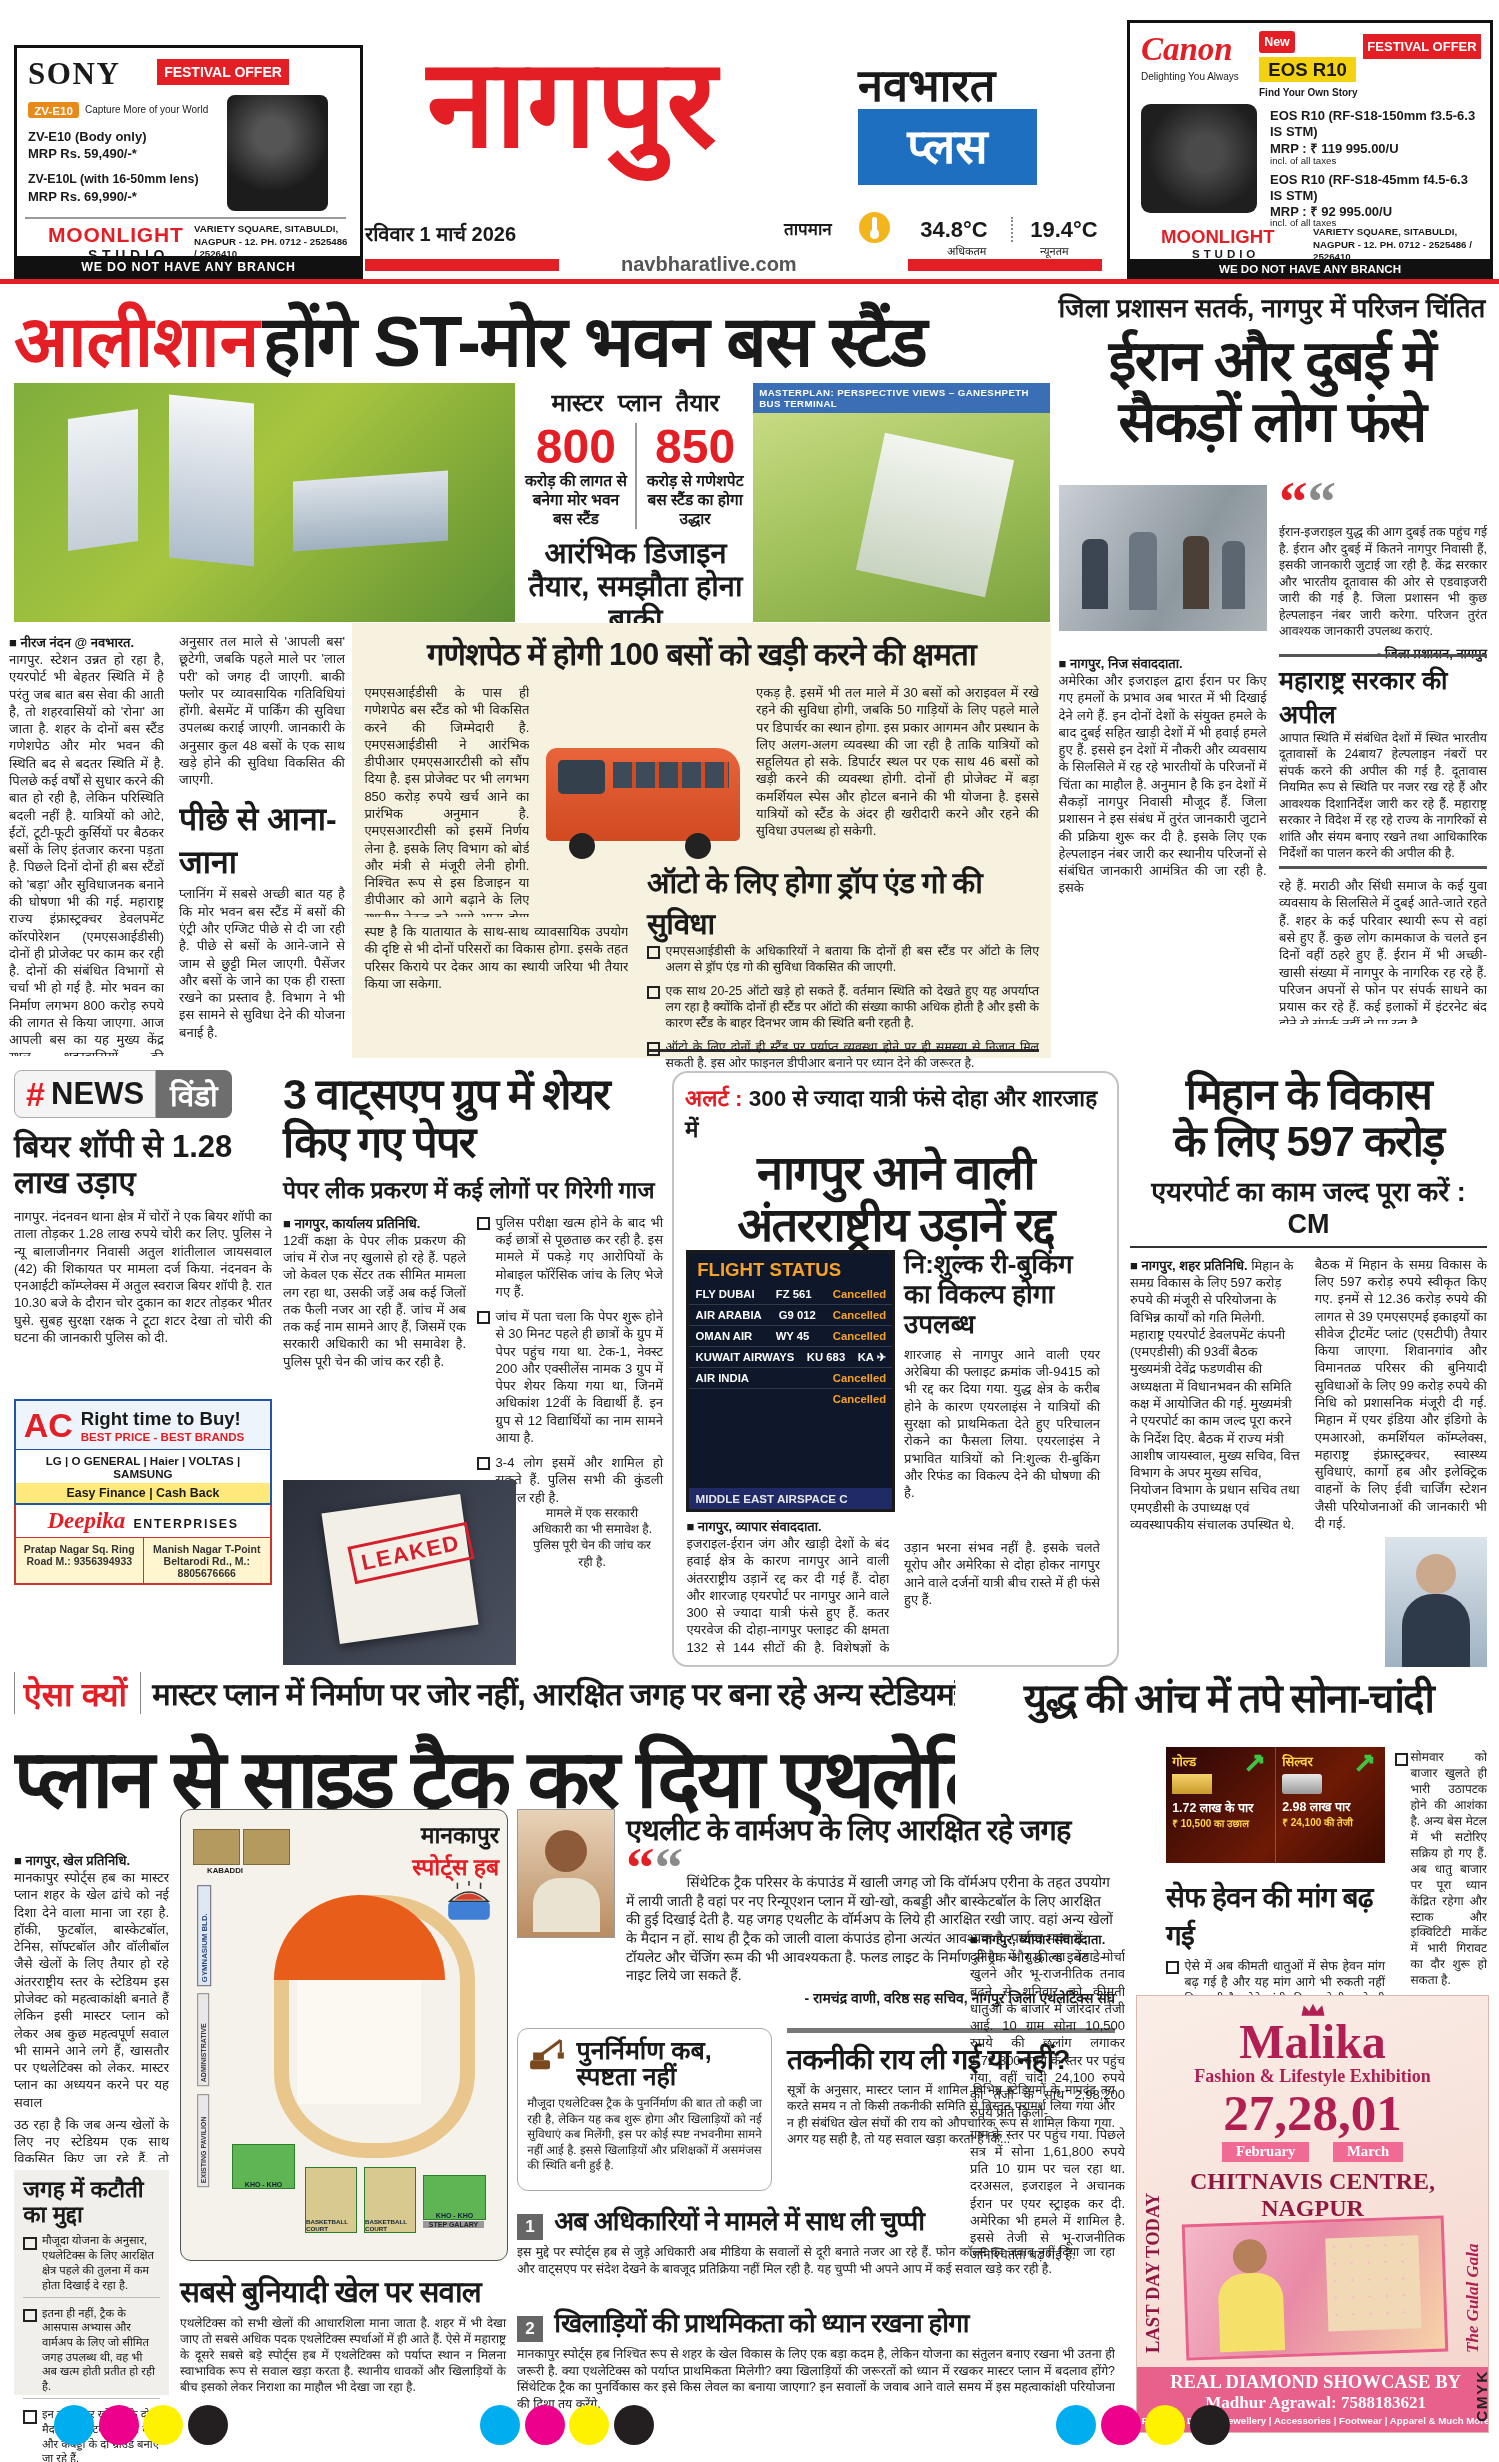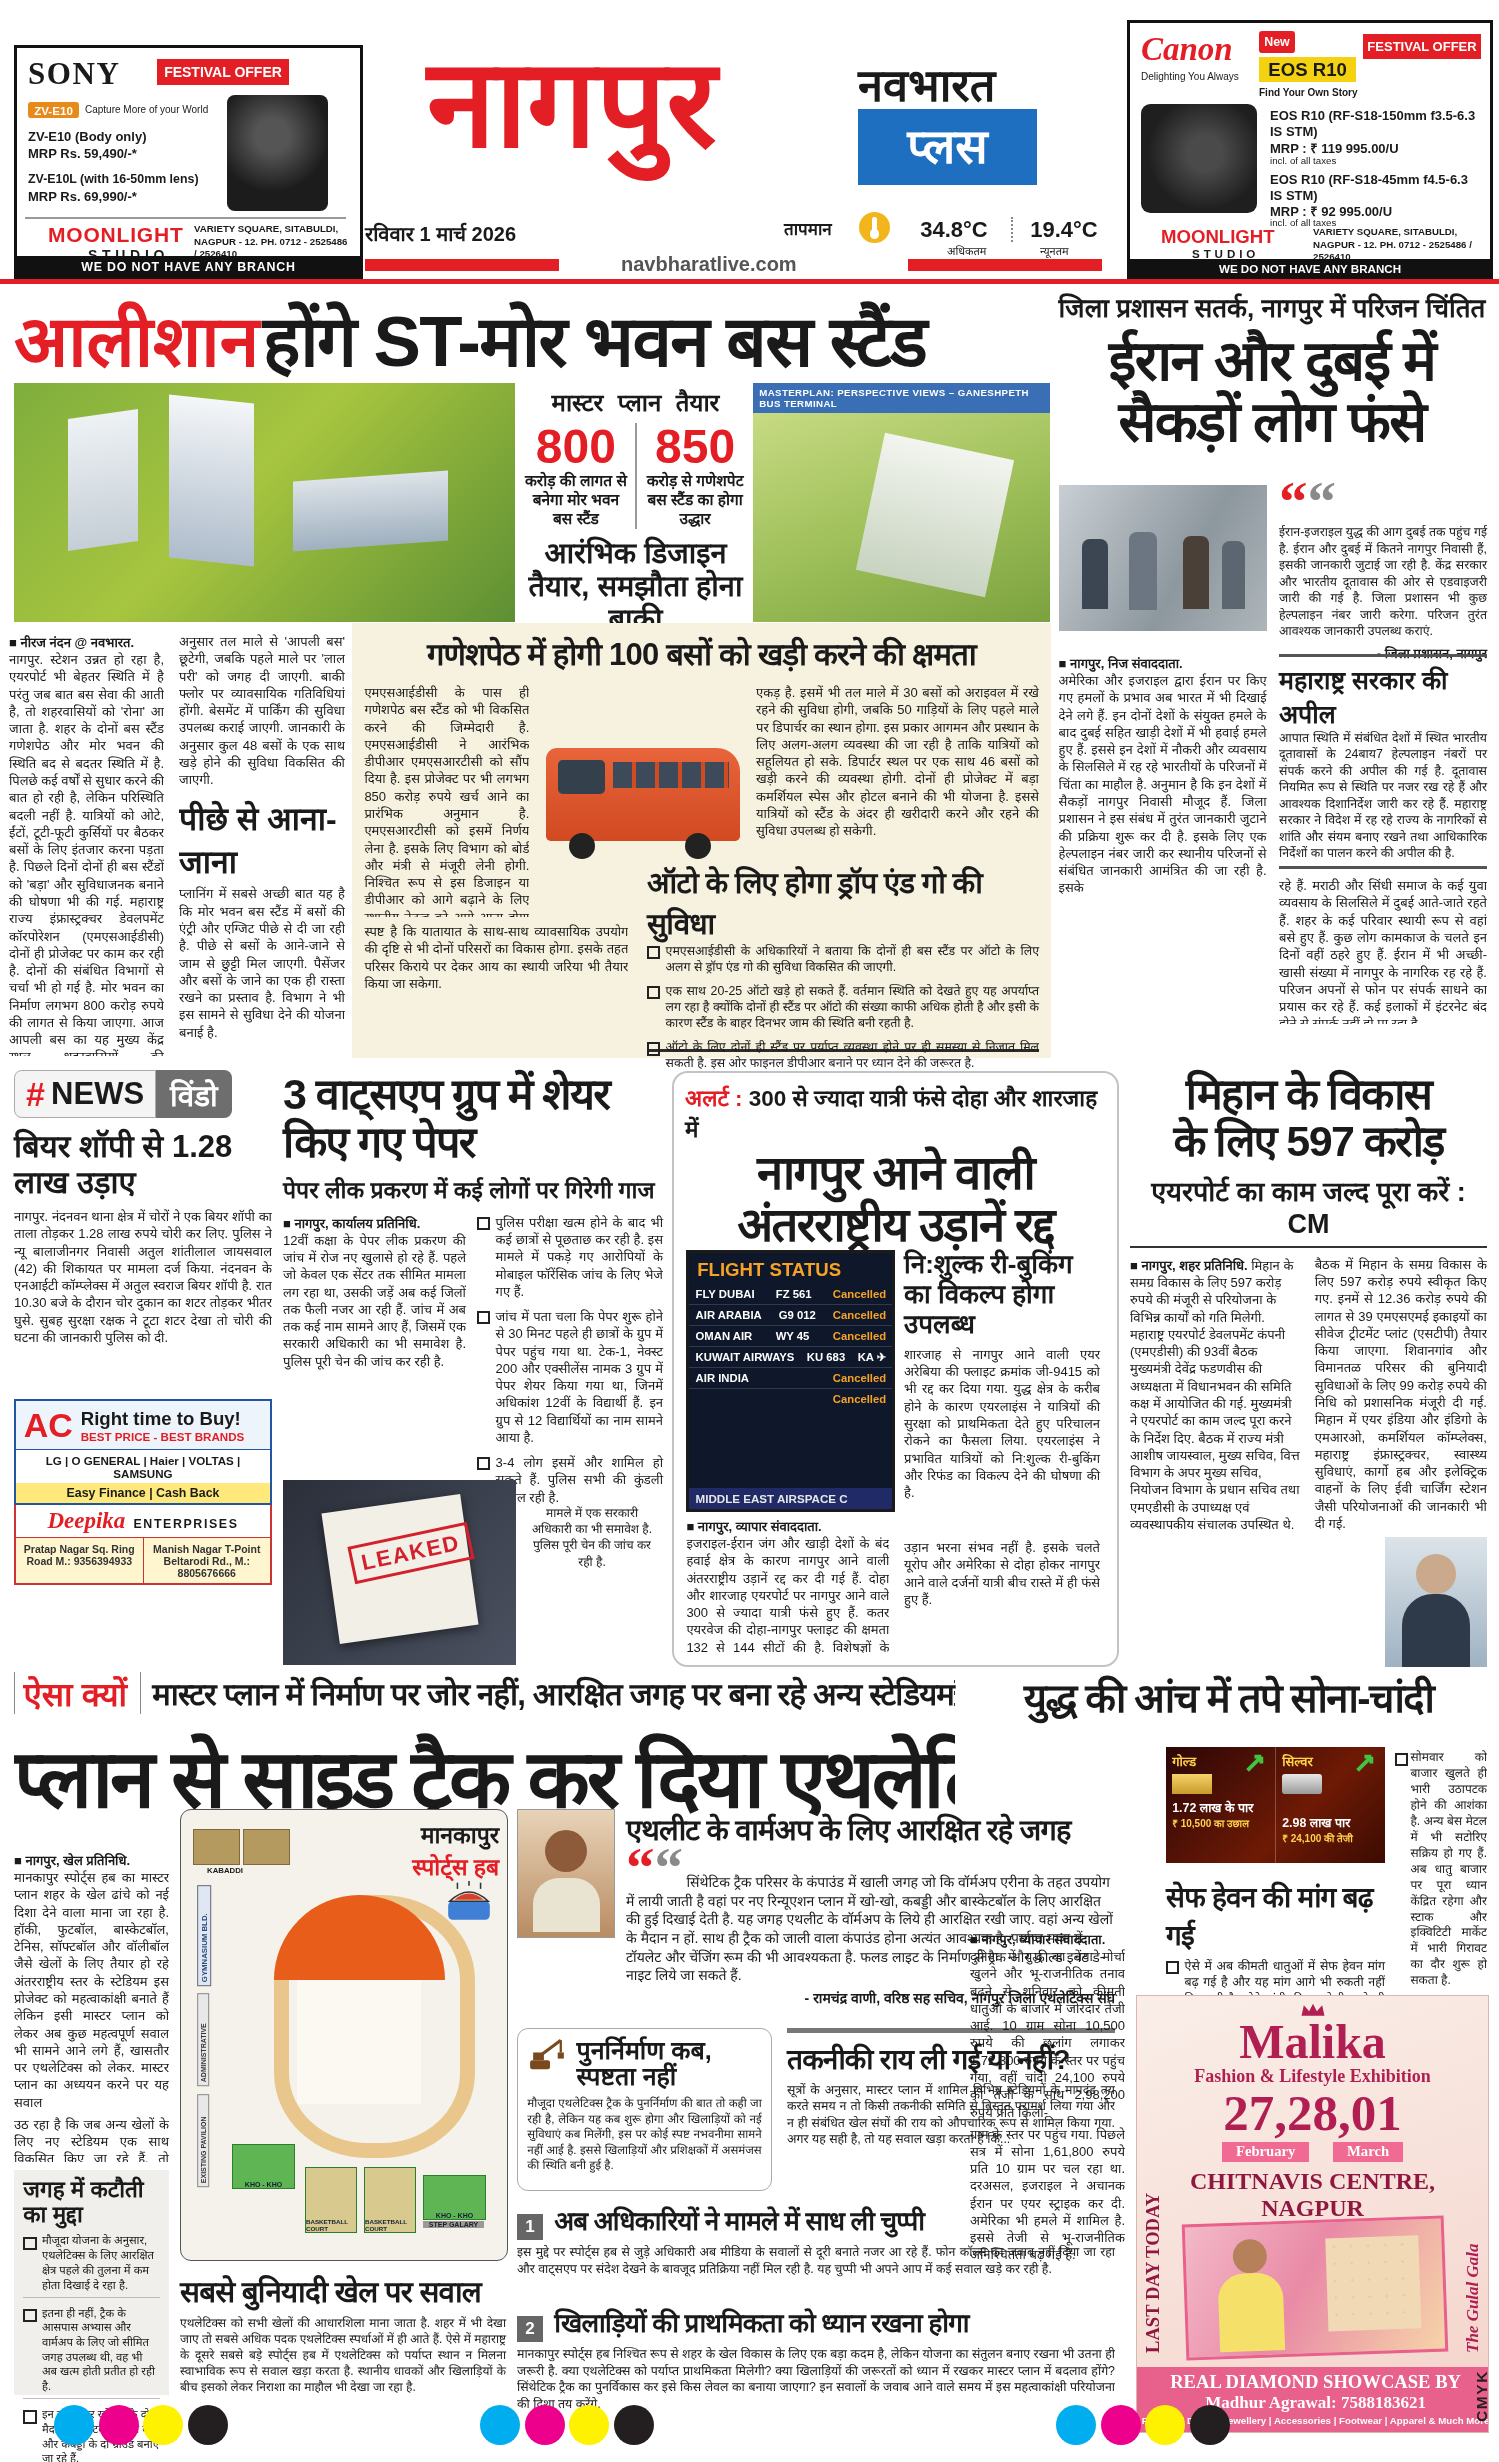--- a/index.html
+++ b/index.html
@@ -434,21 +434,21 @@
         <div style="width:40px;height:20px;background:linear-gradient(#f5d36a,#c89a2a);margin-top:4.7px;"></div>
         <div class="b" style="font-size:12.4px;margin-top:4.7px;">1.72 लाख के पार</div>
         <div class="b" style="font-size:10px;color:#ffd24a;">₹ 10,500 का उछाल</div>
       </div>
       <div style="flex:1;padding:4.7px 6.2px;color:#fff;">
         <span class="b" style="color:#ffd24a;font-size:13px;">सिल्वर</span>
         <svg width="23" height="20" viewBox="0 0 30 26" style="float:right;">
             <path d="M2 24 L20 6 M20 6 h-9 M20 6 v9" stroke="#3fc541" stroke-width="5" fill="none"></path>
           </svg>
         <div style="width:40px;height:20px;background:linear-gradient(#e8e8e8,#9a9a9a);margin-top:4.7px;border-radius:3.1px;"></div>
-        <div class="b" style="font-size:12.4px;margin-top:20px;">2.98 लाख पार</div>
+        <div class="b" style="font-size:12.4px;margin-top:4px;">2.98 लाख पार</div>
         <div class="b" style="font-size:10px;color:#ffd24a;">₹ 24,100 की तेजी</div>
       </div>
     </div>
 
     <div class="abs" style="left:196px;top:208px;width:219px;">
       <div class="b" style="font-size:28px;letter-spacing:-0.8px;">सेफ हेवन की मांग बढ़ गई</div>
       <div class="sq-bullet body-txt" style="font-size:12.4px;margin-top:4.7px;">ऐसे में अब कीमती धातुओं में सेफ हेवन मांग बढ़ गई है और यह मांग आगे भी रुकती नहीं दिख रही है. सोने-चांदी की यह तेजी आगे भी बनी रहेगी.</div>
     </div>
 
     <div class="abs hidden-overflow" style="left:425px;top:81px;width:92px;height:256px;">

